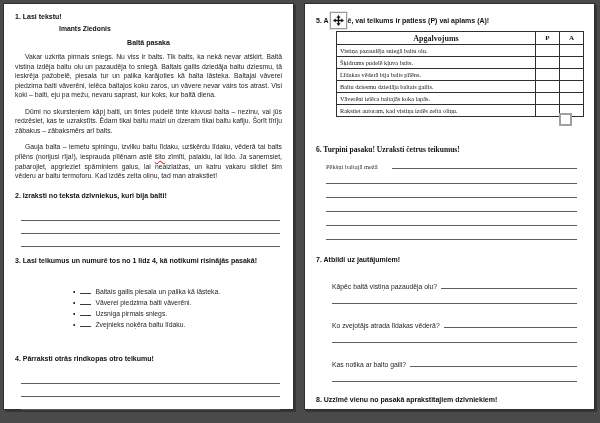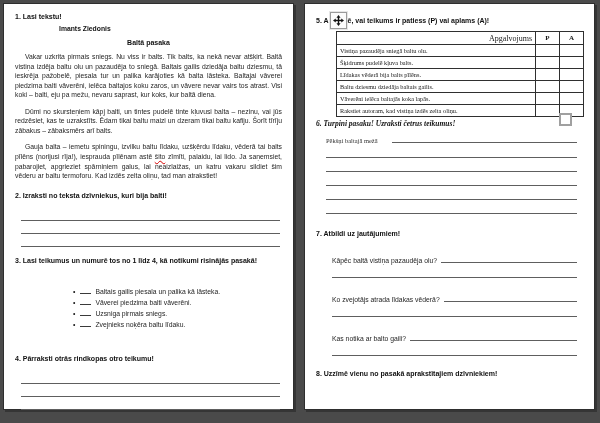--- a/index.html
+++ b/index.html
@@ -51,21 +51,21 @@
     display:inline-flex;align-items:center;justify-content:center;
     width:15px;height:15px;border:1px solid #9a9a9a;background:#fbfbfb;
     box-shadow:0 0 0 1px #e6e6e6;margin:0 1px;flex:none;
   }
   table.pa{
     border-collapse:collapse;margin:2px 0 0 20px;
     font-family:"Liberation Serif", serif;color:#1a1a1a;
     table-layout:fixed;width:248px;
   }
   table.pa th,table.pa td{border:1px solid #2f2f2f;padding:1px 3px;box-sizing:border-box;}
-  th.stmt-h{font-size:8px;font-weight:normal;text-align:right;height:13px;}
+  th.stmt-h{font-size:8px;font-weight:bold;text-align:center;height:13px;}
   th.pa-h{font-size:7px;font-weight:bold;text-align:center;width:24px;}
   td.stmt{font-size:6.3px;height:12px;}
   td.mark{width:24px;}
   .resize-box{
     position:absolute;left:254px;top:109px;width:9px;height:9px;
     border:2px solid #a0a0a0;background:#fff;
   }
   .prompt-row{display:flex;align-items:baseline;margin:6px 6px 0 10px;}
   .prompt-label{font-family:"Liberation Serif", serif;font-size:6.5px;color:#333;white-space:nowrap;flex:none;}
   .fill{flex:1;border-bottom:1px solid #5e5e5e;margin-left:14px;height:7px;}
@@ -178,21 +178,21 @@
     <tr>
       <td class="stmt">Rakstiet autoram, kad vistiņa izdēs zelta oliņu.</td>
       <td class="mark"></td>
       <td class="mark"></td>
     </tr>
   </tbody>
     </table>
 
   <div class="resize-box"></div>
 
-  <div class="h-serif" style="margin-top:2px;font-style:italic;">6. Turpini pasaku! Uzraksti četrus teikumus!</div>
+  <div class="h-serif" style="margin-top:28px;">6. Turpini pasaku! Uzraksti četrus teikumus!</div>
   <div class="prompt-row">
     <span class="prompt-label">Pēkšņi baltajā mežā</span>
     <span class="fill"></span>
   </div>
   <div class="wline2"></div>
   <div class="wline2"></div>
   <div class="wline2"></div>
   <div class="wline2"></div>
   <div class="wline2"></div>
 

